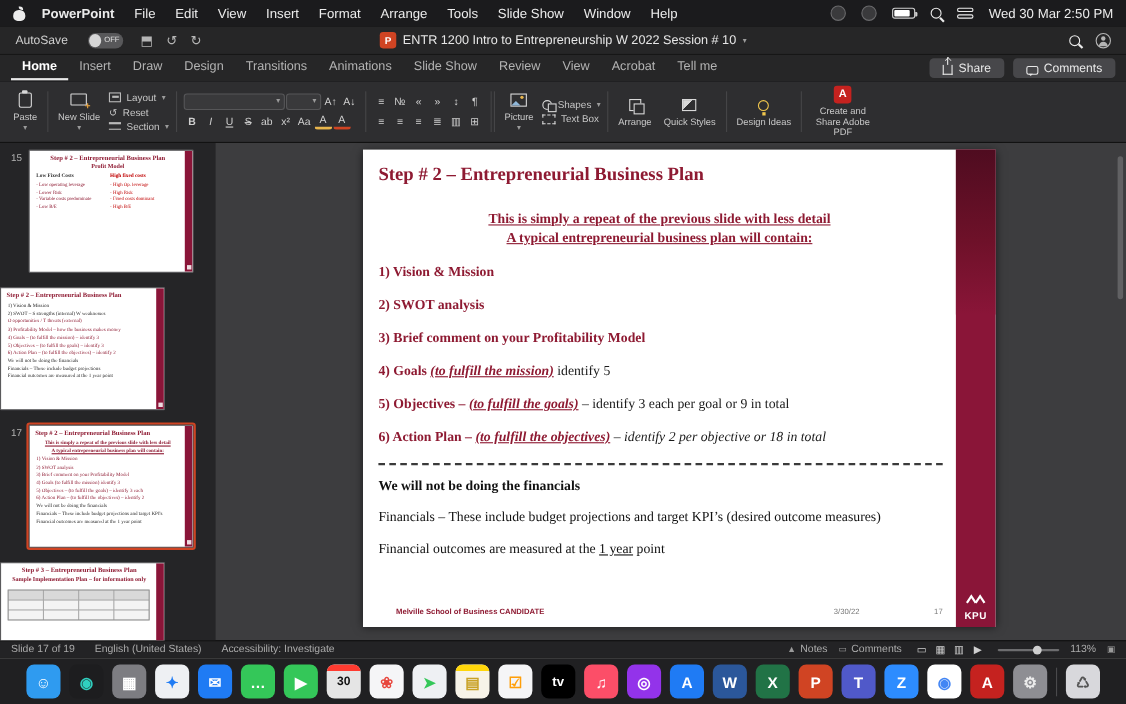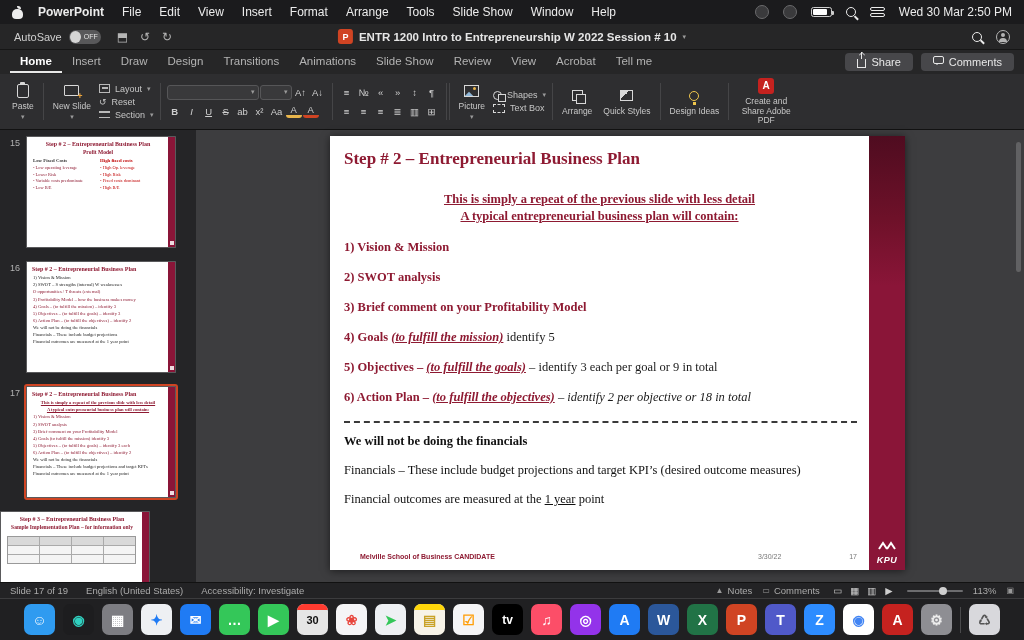--- a/index.html
+++ b/index.html
@@ -19,39 +19,39 @@
   .battery::before { content:''; position:absolute; left:1px; top:1px; bottom:1px; width:72%; background:#fff; border-radius:1px; }
   .battery::after { content:''; position:absolute; right:-3px; top:2.5px; width:2px; height:4px; background:#cfcfcf; border-radius:0 1px 1px 0; }
   .mag { width:10px; height:10px; border:1.5px solid #ececec; border-radius:50%; position:relative; }
   .mag::after { content:''; position:absolute; width:5px; height:1.5px; background:#ececec; transform:rotate(45deg); right:-4px; bottom:-2px; }
   .cc-icon { width:15px; height:10px; display:flex; flex-direction:column; justify-content:space-between; }
   .cc-icon i { display:block; height:4px; border:1px solid #ececec; border-radius:2px; }
   .clock { white-space:nowrap; }
 
   
   .titlebar { height:26px; background:#262627; border-bottom:1px solid #161616; display:flex; align-items:center; padding:0 14px; color:#cfcfcf; font-size:11px; position:relative; }
-  .autosave { display:flex; align-items:center; gap:7px; }
+  .autosave { display:flex; align-items:center; gap:18px; }
   .toggle { width:32px; height:14px; border-radius:8px; background:#58585a; display:flex; align-items:center; padding:1px 3px 1px 1px; gap:3px; }
   .knob { width:12px; height:12px; border-radius:50%; background:#d6d6d6; }
   .toggle-label { font-size:7px; color:#e3e3e3; }
   .tb-icons { display:flex; gap:12px; margin-left:16px; color:#b5b5b5; font-size:12px; }
   .tb-title { position:absolute; left:50%; top:0; height:100%; transform:translateX(-50%); display:flex; align-items:center; gap:6px; white-space:nowrap; }
   .ppt-chip { width:15px; height:15px; border-radius:3px; background:#d04423; color:#fff; font-size:9px; font-weight:bold; display:flex; align-items:center; justify-content:center; }
-  .tb-doc { color:#e6e6e6; font-size:11.5px;font-weight:bold; }
+  .tb-doc { color:#e6e6e6; font-size:11.5px; }
   .tb-right { margin-left:auto; display:flex; align-items:center; gap:14px; }
   .person-icon { width:14px; height:14px; border:1.5px solid #b5b5b5; border-radius:50%; position:relative; }
   .person-icon::before { content:''; position:absolute; top:2px; left:4px; width:4px; height:4px; border-radius:50%; background:#b5b5b5; }
   .person-icon::after { content:''; position:absolute; bottom:1px; left:2px; width:8px; height:4px; border-radius:4px 4px 0 0; background:#b5b5b5; }
 
   
   .tabs-row { height:24px; background:#262627; display:flex; align-items:center; padding:0 10px; }
   .tab { color:#b3b3b3; font-size:11.5px; padding:4px 10px; cursor:default; white-space:nowrap; }
   .tab.active { color:#fff; font-weight:bold; border-bottom:2px solid #e8e8e8; }
   .tabs-right { margin-left:auto; display:flex; gap:8px; align-items:center; }
-  .pill-btn { display:flex; align-items:flex-start; gap:5px; background:#47474a; color:#e8e8e8; font-size:11px; padding:3px 12px; border-radius:4px; }
+  .pill-btn { display:flex; align-items:flex-end; gap:5px; background:#47474a; color:#e8e8e8; font-size:11px; padding:3px 12px; border-radius:4px; }
   .share-glyph { width:9px; height:9px; border:1.5px solid #e8e8e8; border-top:none; position:relative; margin-top:3px; }
   .share-glyph::before { content:''; position:absolute; left:2.5px; top:-7px; width:1.5px; height:7px; background:#e8e8e8; }
   .share-glyph::after { content:''; position:absolute; left:0.5px; top:-7px; width:5px; height:5px; border-top:1.5px solid #e8e8e8; border-left:1.5px solid #e8e8e8; transform:rotate(45deg) scale(.7); }
   .comment-glyph { width:11px; height:8px; border:1.5px solid #e8e8e8; border-radius:2px; position:relative; }
   .comment-glyph::after { content:''; position:absolute; left:1px; bottom:-4px; border:2.5px solid transparent; border-top-color:#e8e8e8; }
 
   
   .ribbon { height:56px; background:#2e2e30; border-bottom:1px solid #121212; display:flex; align-items:stretch; padding:2px 4px; }
   .rgroup { display:flex; align-items:center; padding:0 5px; gap:5px; }
   .rdiv { width:1px; background:#454547; margin:7px 1px; }
@@ -133,21 +133,21 @@
   .seg-ki { color:#1a1a1a; font-style:italic; }
   .sl-divider { margin:16px 48px 0 14px; border-top:2px dashed #3a3a3a; }
   .sl-finhead { margin:11px 0 0 14px; font-weight:bold; font-size:12.5px; color:#111; }
   .sl-fin { margin:14px 42px 0 14px; font-size:12.5px; color:#111; }
   .u-link { text-decoration:underline; }
   .sl-footer-left { position:absolute; bottom:10px; left:30px; color:#8e1a32; font-weight:bold; font-size:7px; font-family:"Liberation Sans",sans-serif; }
   .sl-footer-date { position:absolute; bottom:10px; left:428px; color:#777; font-size:7px; font-family:"Liberation Sans",sans-serif; }
   .sl-footer-num { position:absolute; bottom:10px; right:48px; color:#777; font-size:7px; font-family:"Liberation Sans",sans-serif; }
   .kpu-bar { position:absolute; top:0; right:0; width:36px; height:434px; background:#8a1538; }
   .kpu-bar::before { content:''; position:absolute; top:0; left:0; right:0; height:150px; background:linear-gradient(180deg,#4f0c20,#6e1129 55%,#8a1538); }
-  .kpu-logo { position:absolute; bottom:5px; left:0; right:0; text-align:center; color:#fff;font-style:italic; }
+  .kpu-logo { position:absolute; bottom:5px; left:0; right:0; text-align:center; color:#fff; }
   .kpu-text { font-size:9px; font-weight:bold; letter-spacing:.5px; font-family:"Liberation Sans",sans-serif; }
 
   
   .statusbar { height:16px; background:#232325; border-top:1px solid #121212; display:flex; align-items:center; padding:0 10px; color:#ababab; font-size:9.5px; gap:18px; }
   .sb-item { display:flex; align-items:center; gap:4px; white-space:nowrap; }
   .sb-right { margin-left:auto; display:flex; align-items:center; gap:10px; }
   .sb-ico { font-size:8px; color:#9a9a9a; }
   .slider { width:56px; height:2px; background:#6d6d6f; border-radius:1px; position:relative; }
   .slider-knob { position:absolute; left:58%; top:-3px; width:8px; height:8px; border-radius:50%; background:#cfcfcf; }
 
@@ -405,21 +405,20 @@
               <div class="th-li">- High Op. leverage</div>
               <div class="th-li">- High Risk</div>
               <div class="th-li">- Fixed costs dominant</div>
               <div class="th-li">- High B/E</div>
             </div>
           </div>
           <div class="th-bar"></div>
         </div>
       </div>
       <div class="thumb-row">
-        <div class="thumb-num">16</div>
         <div class="thumb">
           <div class="th-title">Step # 2 – Entrepreneurial Business Plan</div>
           <div class="th-line c-k">1) Vision &amp; Mission</div>
           <div class="th-line c-k">2) SWOT – S strengths (internal)  W weaknesses</div>
           <div class="th-line c-r">      O opportunities / T threats (external)</div>
           <div class="th-line c-r">3) Profitability Model – how the business makes money</div>
           <div class="th-line c-r">4) Goals – (to fulfill the mission) – identify 3</div>
           <div class="th-line c-r">5) Objectives – (to fulfill the goals) – identify 3</div>
           <div class="th-line c-r">6) Action Plan – (to fulfill the objectives) – identify 2</div>
           <div class="th-line c-k">We will not be doing the financials</div>

